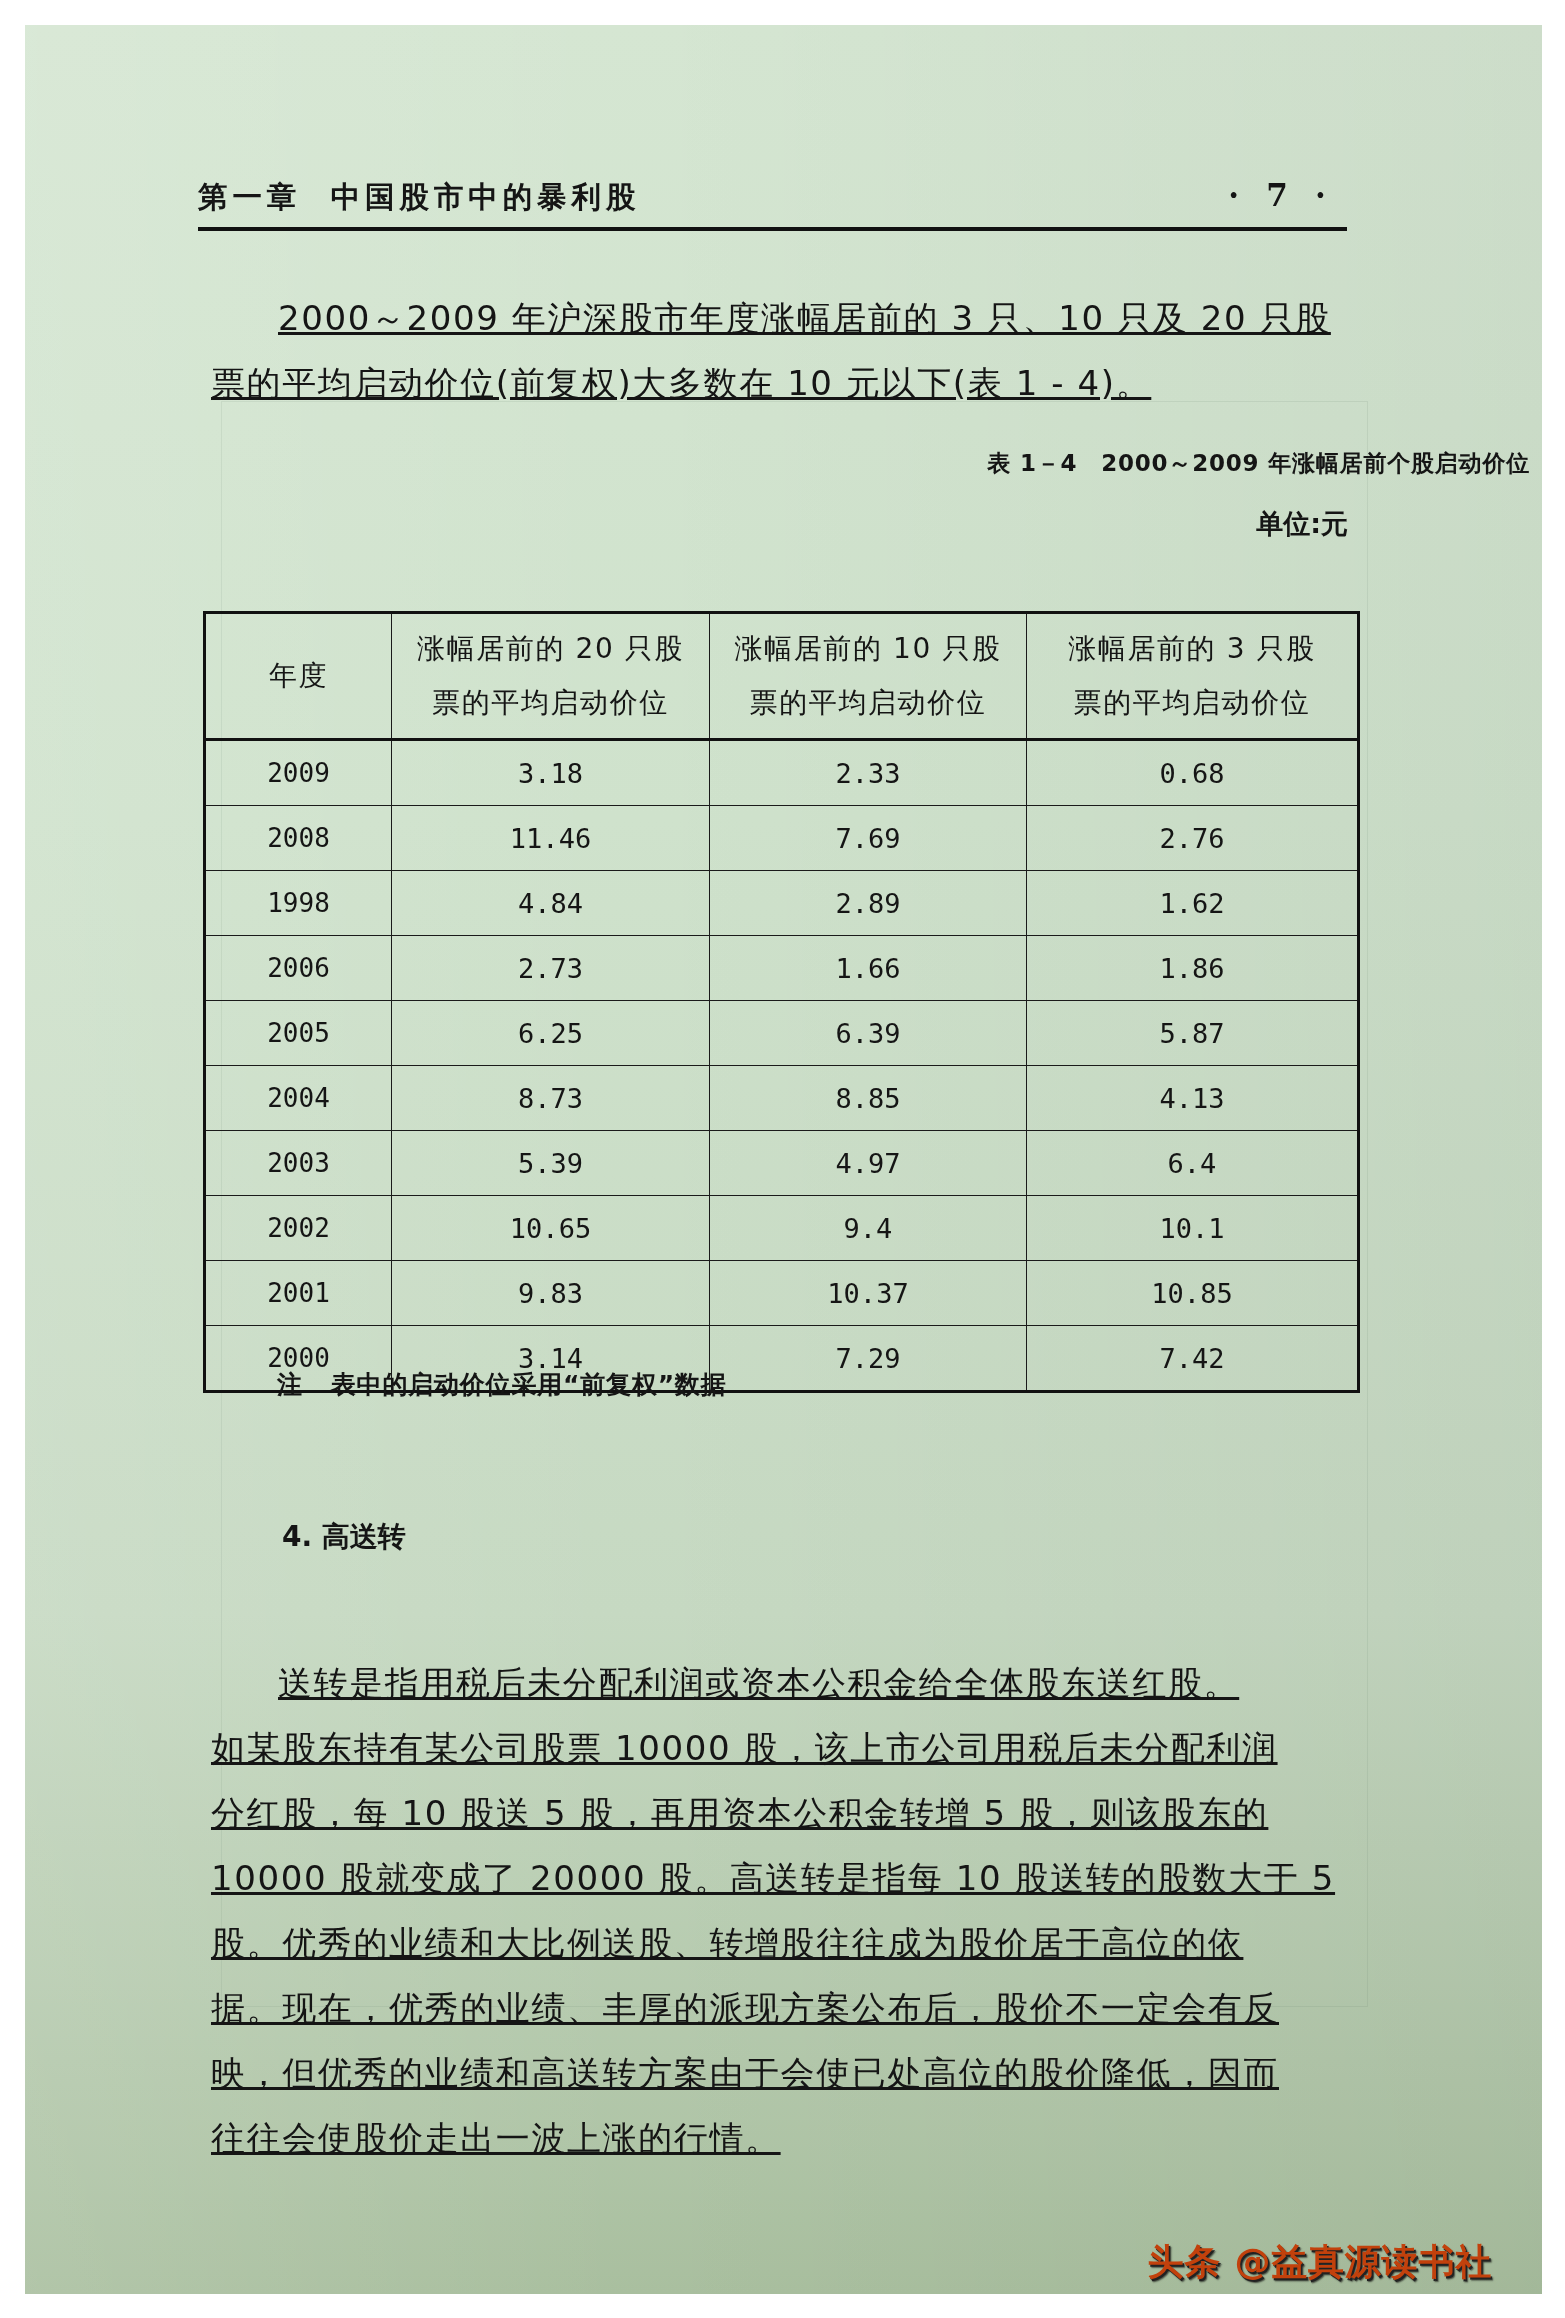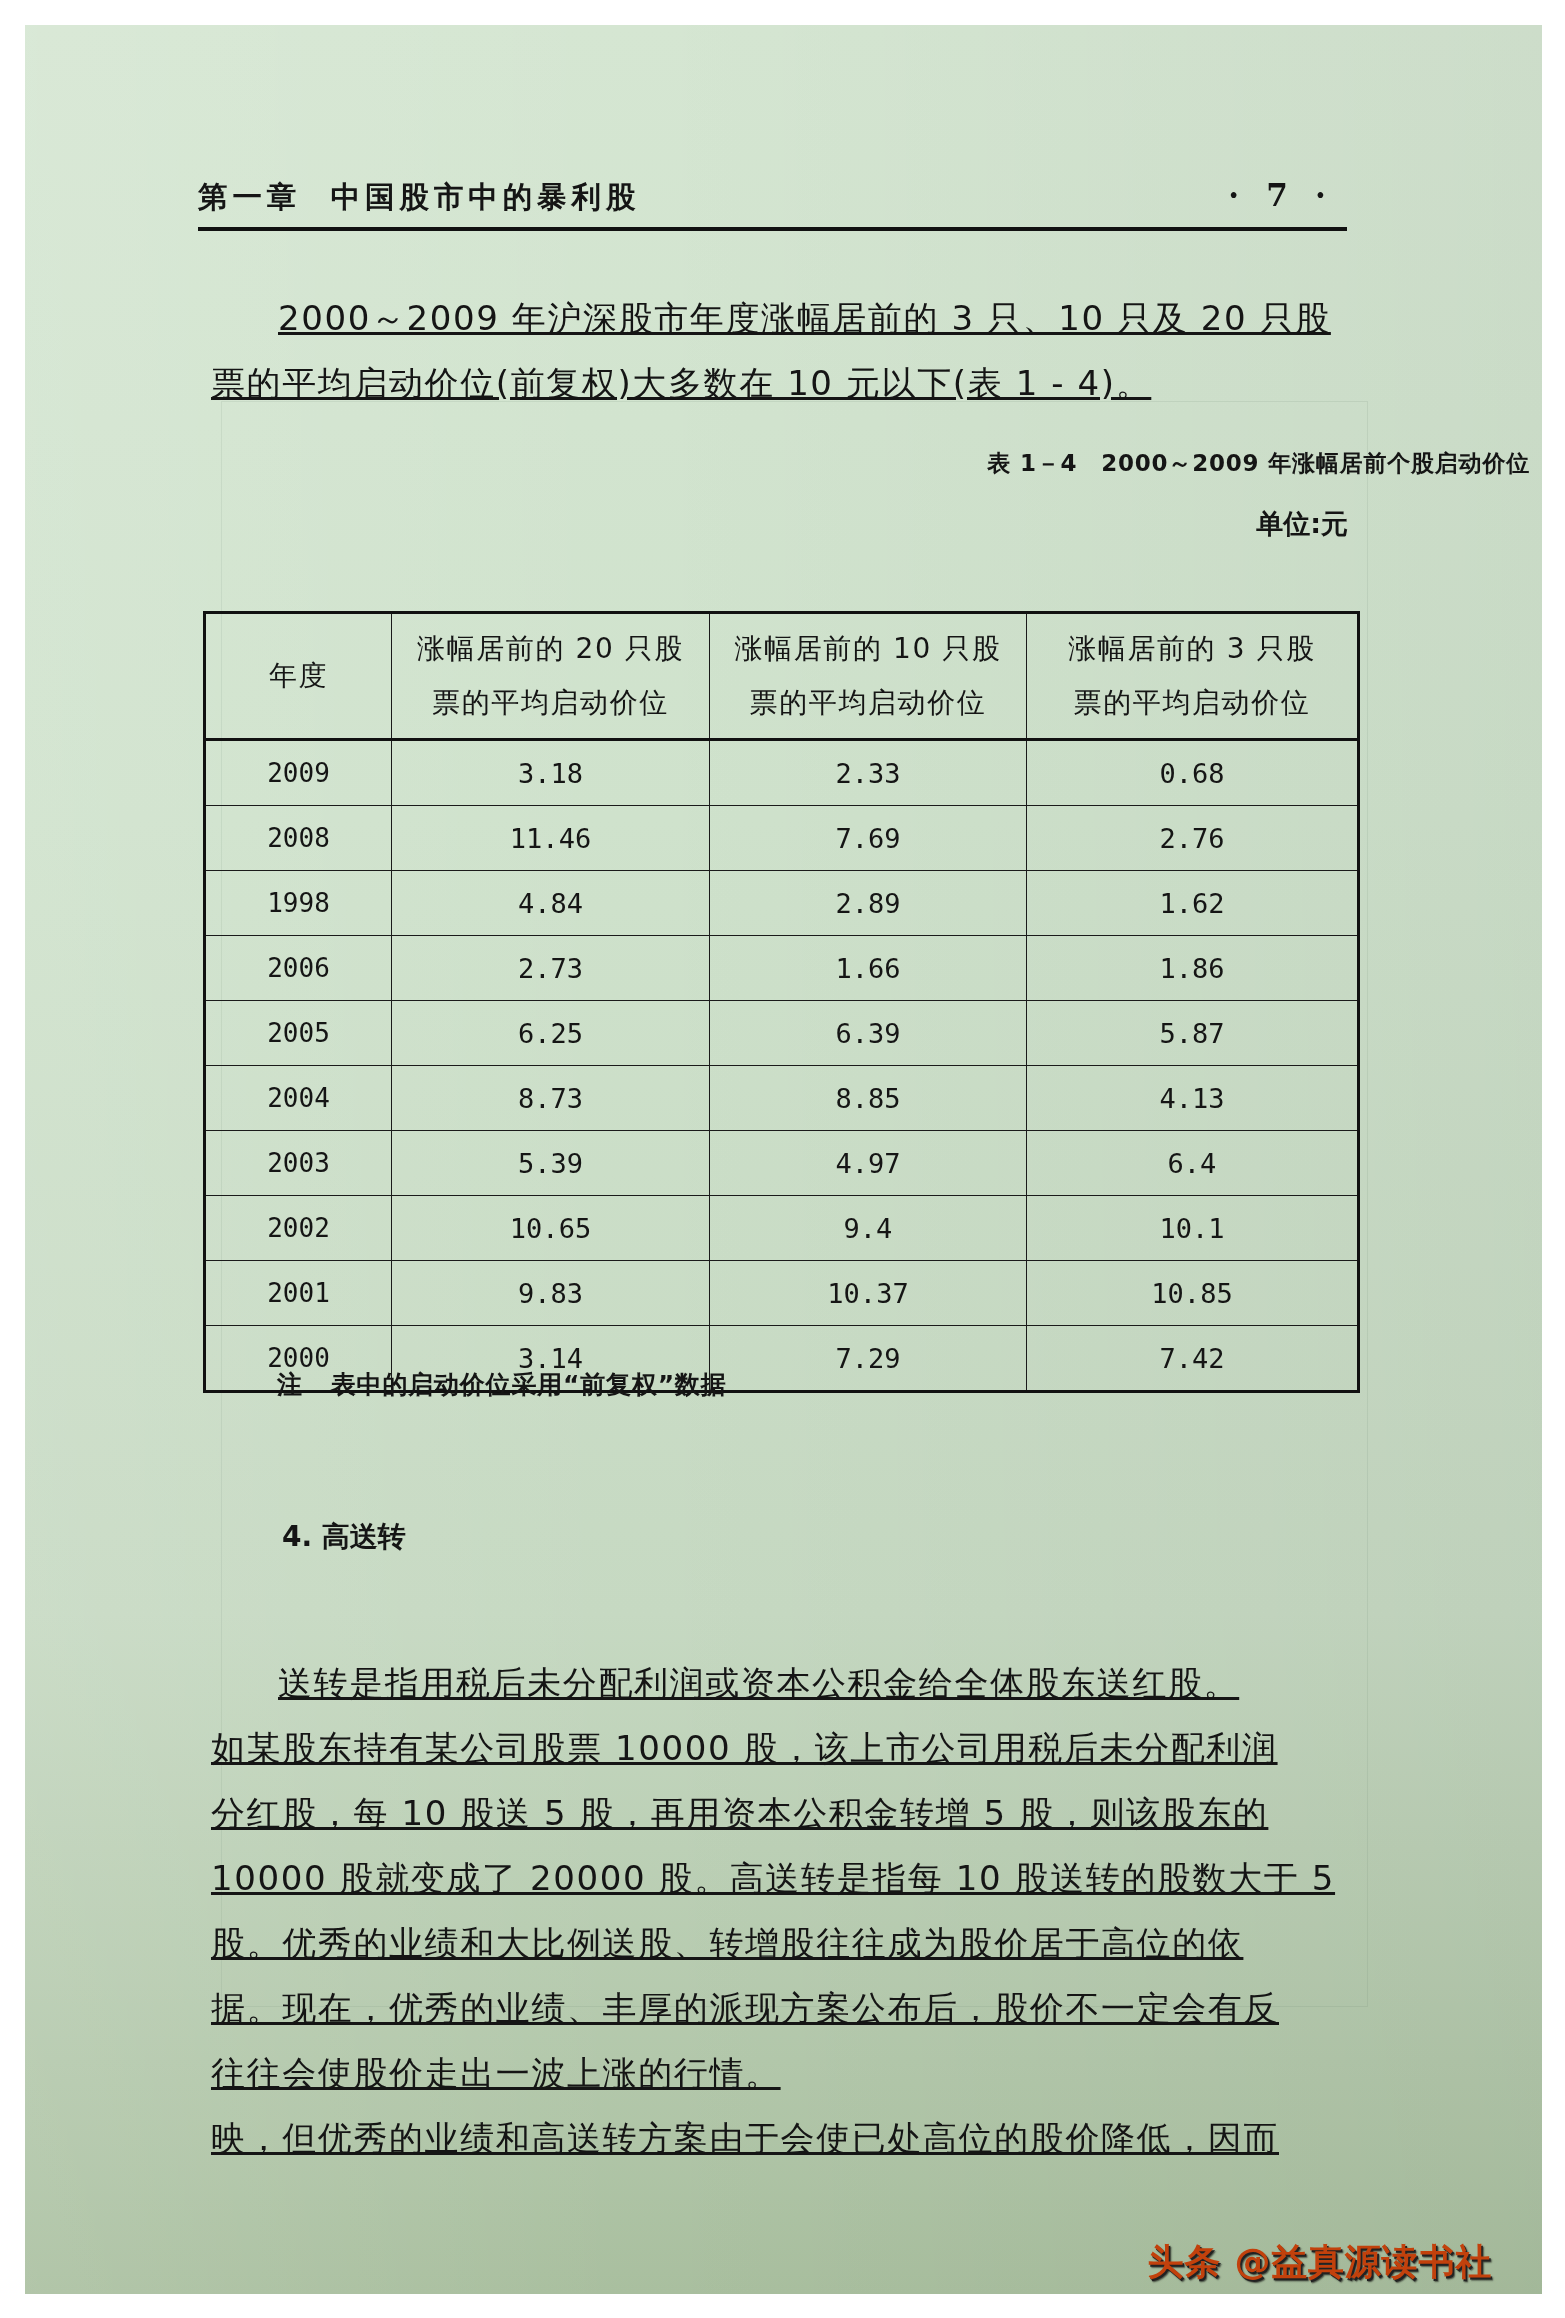--- a/index.html
+++ b/index.html
@@ -258,18 +258,18 @@
 
 <div class="section-heading">4. 高送转</div>
 
 <div class="para" style="top:1651px;">
   <span class="line indent">送转是指用税后未分配利润或资本公积金给全体股东送红股。</span>
   <span class="line">如某股东持有某公司股票 10000 股，该上市公司用税后未分配利润</span>
   <span class="line">分红股，每 10 股送 5 股，再用资本公积金转增 5 股，则该股东的</span>
   <span class="line">10000 股就变成了 20000 股。高送转是指每 10 股送转的股数大于 5</span>
   <span class="line">股。优秀的业绩和大比例送股、转增股往往成为股价居于高位的依</span>
   <span class="line">据。现在，优秀的业绩、丰厚的派现方案公布后，股价不一定会有反</span>
+  <span class="line">映，但优秀的业绩和高送转方案由于会使已处高位的股价降低，因而</span>
   <span class="line">往往会使股价走出一波上涨的行情。</span>
-  <span class="line">映，但优秀的业绩和高送转方案由于会使已处高位的股价降低，因而</span>
 </div>
 
 <div class="watermark">头条 @益真源读书社</div>
 
 
 </body></html>

